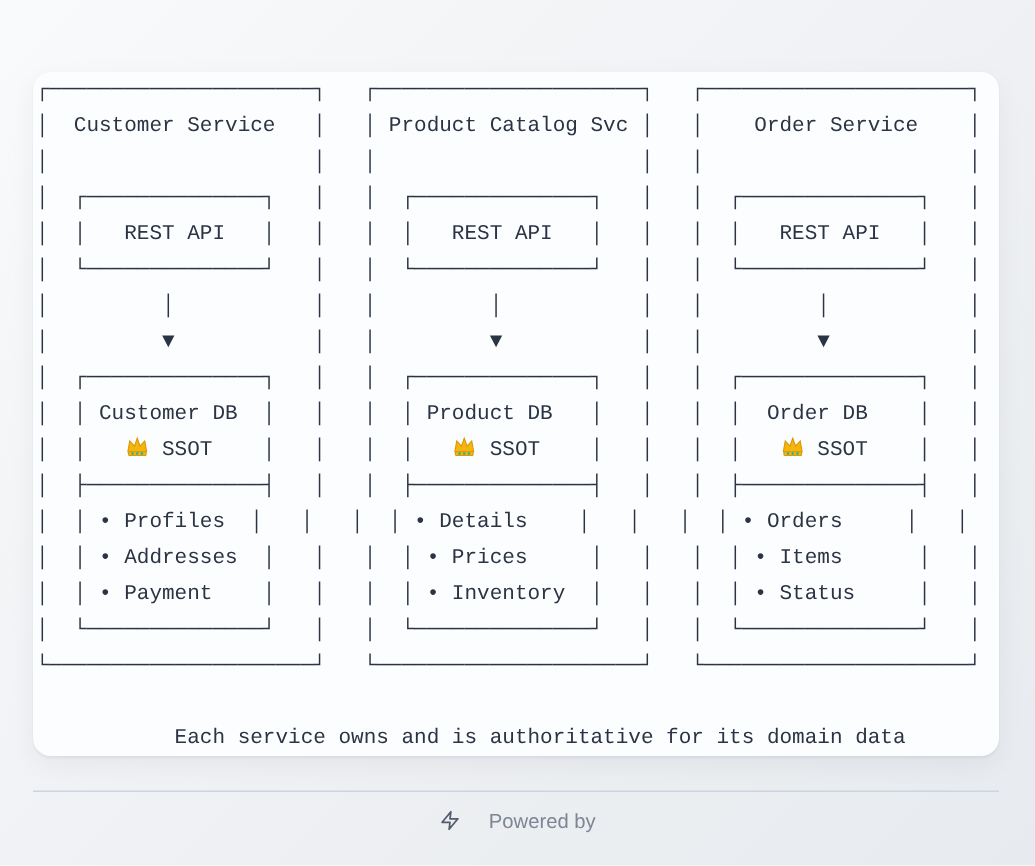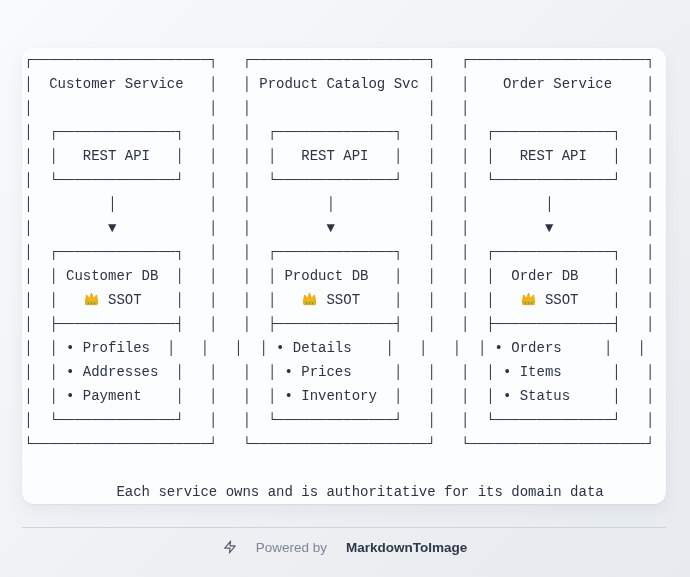--- a/index.html
+++ b/index.html
@@ -84,16 +84,15 @@
 
   <div class="divider"></div>
 
   <div class="footer">
     <span class="zap">
       <svg width="14" height="14" viewBox="0 0 24 24" fill="none" stroke="#525c6b" stroke-width="2" stroke-linejoin="round" stroke-linecap="round">
         <path d="M13 2 L3 14 h9 l-1 8 L21 10 h-9 l1 -8 z"></path>
       </svg>
     </span>
     <span>Powered by</span>
-    <span class="brand">MarkdownToImage</span>
   </div>
 
 </div>
 
 </body></html>

